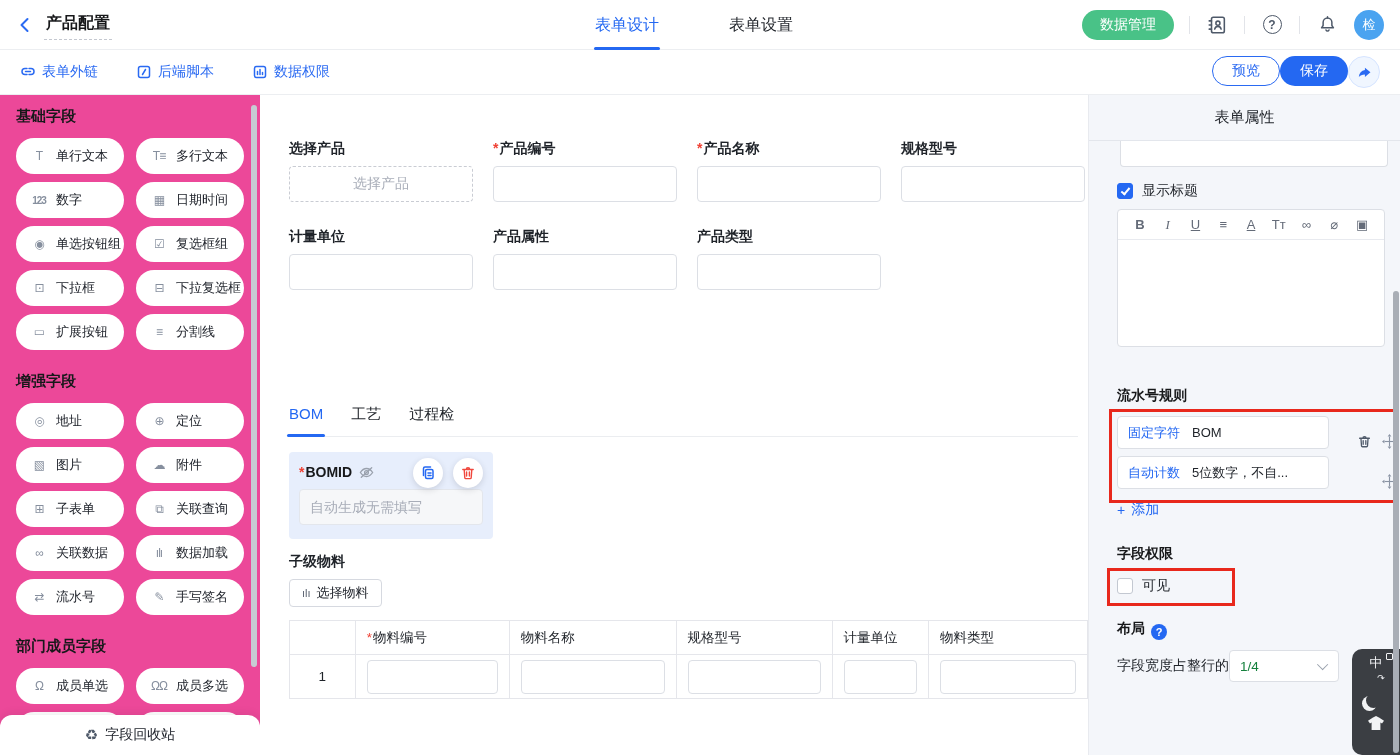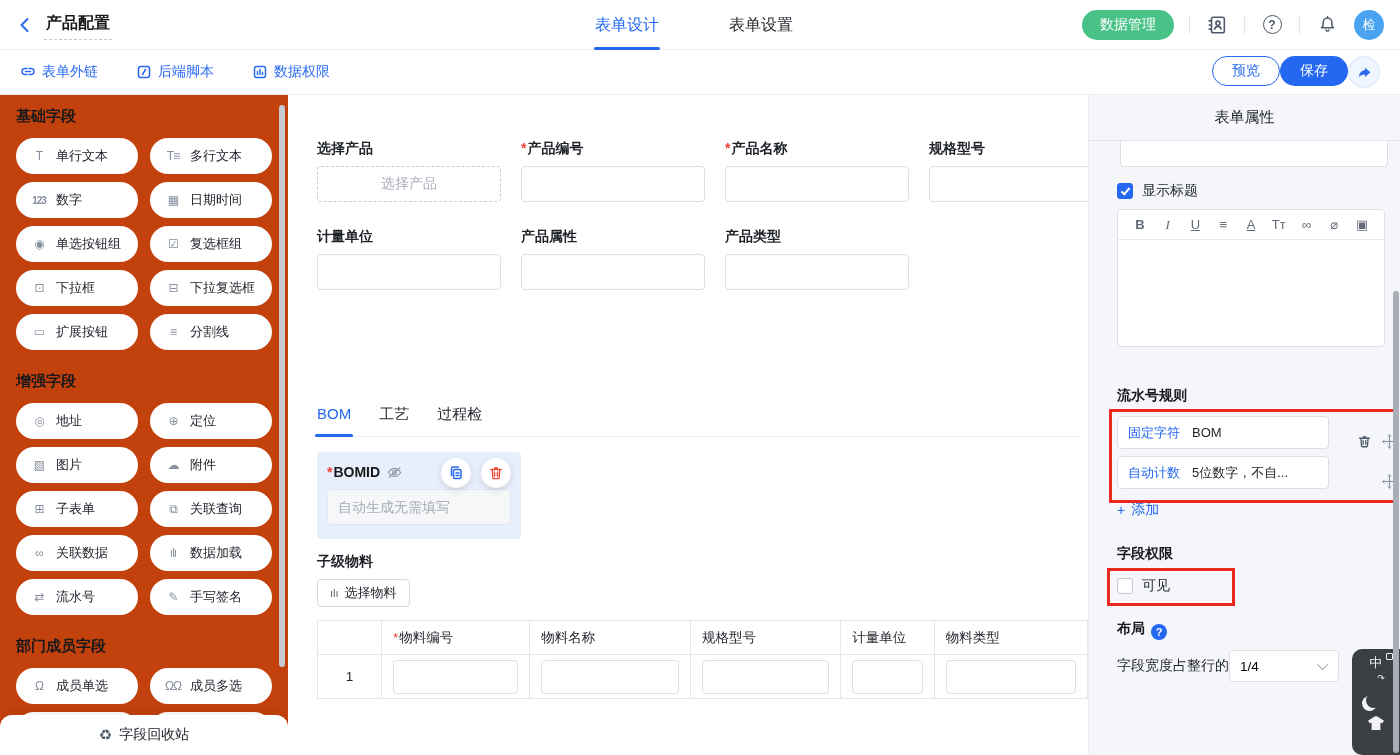--- a/index.html
+++ b/index.html
@@ -28,21 +28,21 @@
   .sub-link { display:flex; align-items:center; gap:6px; color:#2a6af2; font-size:14px; cursor:pointer; }
   .sub-right { margin-left:auto; display:flex; align-items:flex-start; }
   .btn-preview { width:68px; height:30px; border-radius:16px; background:#fff; border:1px solid #2a6af2; color:#2a6af2; font-size:14px; cursor:pointer; }
   .btn-save { width:68px; height:30px; border-radius:16px; background:#2468f2; border:none; color:#fff; font-size:14px; cursor:pointer; }
   .btn-share { width:32px; height:32px; border-radius:50%; background:#f0f6ff; border:1px solid #d5e4ff; display:flex; align-items:center; justify-content:center; cursor:pointer; }
 
   
   .body { display:flex; height:660px; }
 
   
-  .sidebar { position:relative; width:288px; background:#c2410c; padding:12px 16px 0 16px; overflow:hidden; flex:none; }
+  .sidebar { position:relative; width:260px; background:#ec4899; padding:12px 16px 0 16px; overflow:hidden; flex:none; }
   .side-title { font-size:15px; font-weight:700; color:#17181a; margin-bottom:12px; }
   .pill-grid { display:grid; grid-template-columns:1fr 1fr; gap:8px 12px; margin-bottom:22px; }
   .pill { height:36px; background:#fff; border-radius:18px; display:flex; align-items:center; padding-left:13px; gap:7px; font-size:13px; color:#20242c; cursor:grab; }
   .pill-ic { width:20px; text-align:center; font-size:12px; color:#868f9e; letter-spacing:-1px; white-space:nowrap; flex:none; }
   .side-scroll { position:absolute; right:3px; top:10px; width:6px; height:562px; background:#c7cbd3; border-radius:3px; }
   .side-footer { position:absolute; left:0; right:0; bottom:0; height:40px; background:#fff; border-radius:12px 12px 0 0; box-shadow:0 -2px 8px rgba(31,35,41,.08); display:flex; align-items:center; justify-content:center; gap:7px; font-size:14px; color:#20242c; cursor:pointer; z-index:5; }
   .recycle-ic { font-size:15px; color:#4e5969; }
 
   
   .canvas { flex:1; background:#fff; padding:45px 0 0 29px; overflow:hidden; position:relative; }
@@ -101,21 +101,21 @@
   .red-box { position:absolute; border:3px solid #e8281c; pointer-events:none; z-index:4; }
   .rule-row { display:flex; align-items:flex-end; margin-bottom:7px; }
   .rule-box { width:212px; height:33px; background:#fff; border:1px solid #dcdfe5; border-radius:4px; display:flex; align-items:center; padding:0 10px; gap:12px; }
   .rule-type { font-size:13px; color:#2468f2; flex:none; }
   .rule-val { font-size:13px; color:#1f2329; white-space:nowrap; overflow:hidden; }
   .rule-icons { margin-left:auto; width:56px; display:flex; justify-content:flex-end; gap:10px; align-items:center; }
   .add-link { margin-top:12px; display:flex; align-items:center; gap:6px; color:#2468f2; font-size:14px; cursor:pointer; width:70px; }
   .perm-zone { position:relative; margin-top:14px; display:inline-block; }
   .layout-row { margin-top:10px; display:flex; align-items:center; }
   .layout-label { font-size:14px; color:#1f2329; }
-  .w-select { width:110px; height:32px; background:#fff; border:1px solid #dcdfe5; border-radius:4px; display:flex; align-items:center; padding:0 10px; font-size:13.5px; color:#000000; cursor:pointer; }
+  .w-select { width:110px; height:32px; background:#fff; border:1px solid #dcdfe5; border-radius:4px; display:flex; align-items:center; padding:0 10px; font-size:13.5px; color:#15803d; cursor:pointer; }
   .chev { margin-left:auto; width:8px; height:8px; border:solid #9aa1ad; border-width:0 0 1.6px 1.6px; transform:rotate(-45deg) translateY(-2px); }
   .help-dot { width:16px; height:16px; border-radius:50%; background:#2468f2; color:#fff; font-size:11px; font-weight:700; display:inline-flex; align-items:center; justify-content:center; margin-left:6px; vertical-align:-3px; cursor:pointer; }
   .panel-scrollbar { position:absolute; right:1px; top:196px; width:6px; height:462px; background:#a9aeb6; border-radius:3px; z-index:20; }
 
   
   .dark-widget { position:absolute; right:0; bottom:0; width:48px; height:106px; background:#3b3e43; border-radius:10px 0 0 10px; z-index:15; display:flex; flex-direction:column; align-items:center; padding-top:7px; gap:6px; }
   .lang-ic { position:relative; color:#f2f3f5; font-size:13px; line-height:14px; text-align:center; cursor:pointer; }
   .lang-box { position:absolute; right:-8px; top:-3px; width:7px; height:7px; border:1.2px solid #f2f3f5; border-radius:1px; }
   .lang-arrow { display:block; font-size:9px; color:#f2f3f5; margin-top:1px; margin-left:10px; }
   .moon { width:15px; height:15px; border-radius:50%; box-shadow:-4px 3px 0 0 #f2f3f5; margin:2px 6px 2px 0; cursor:pointer; }

